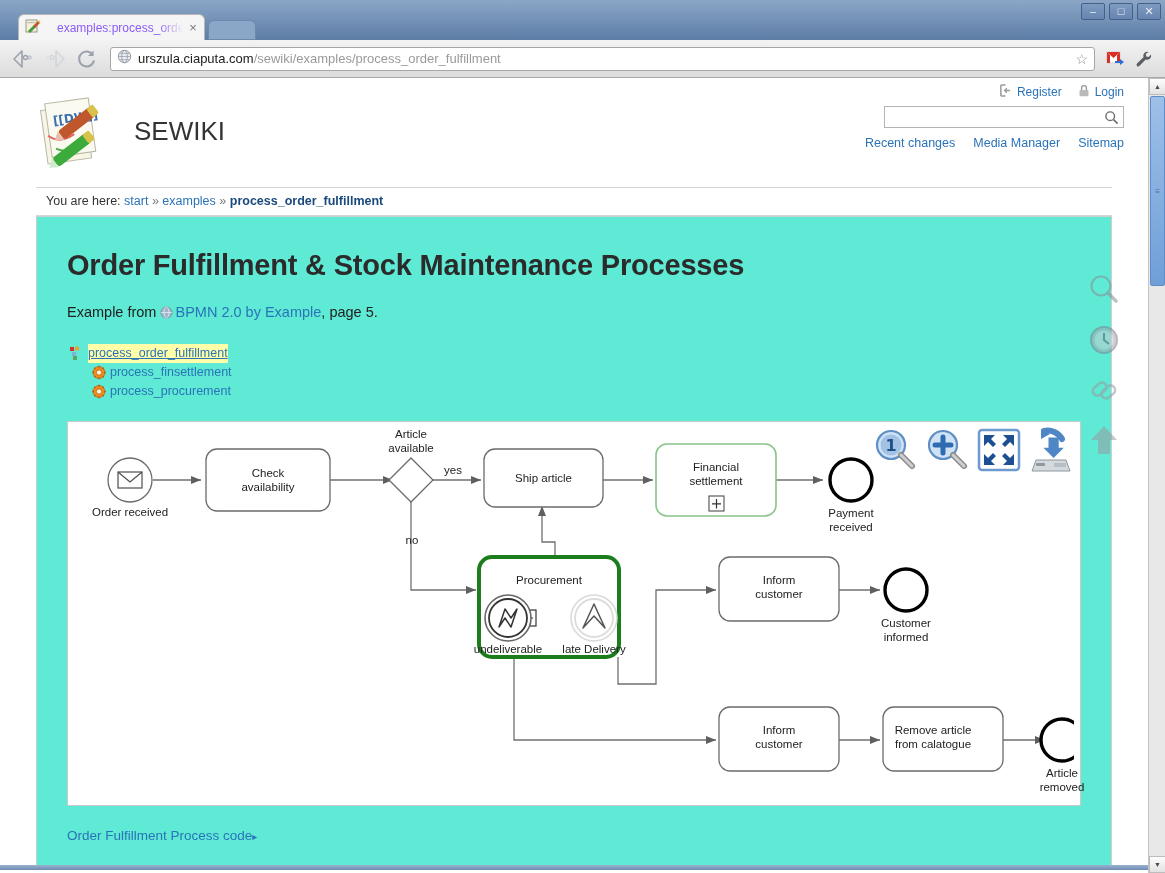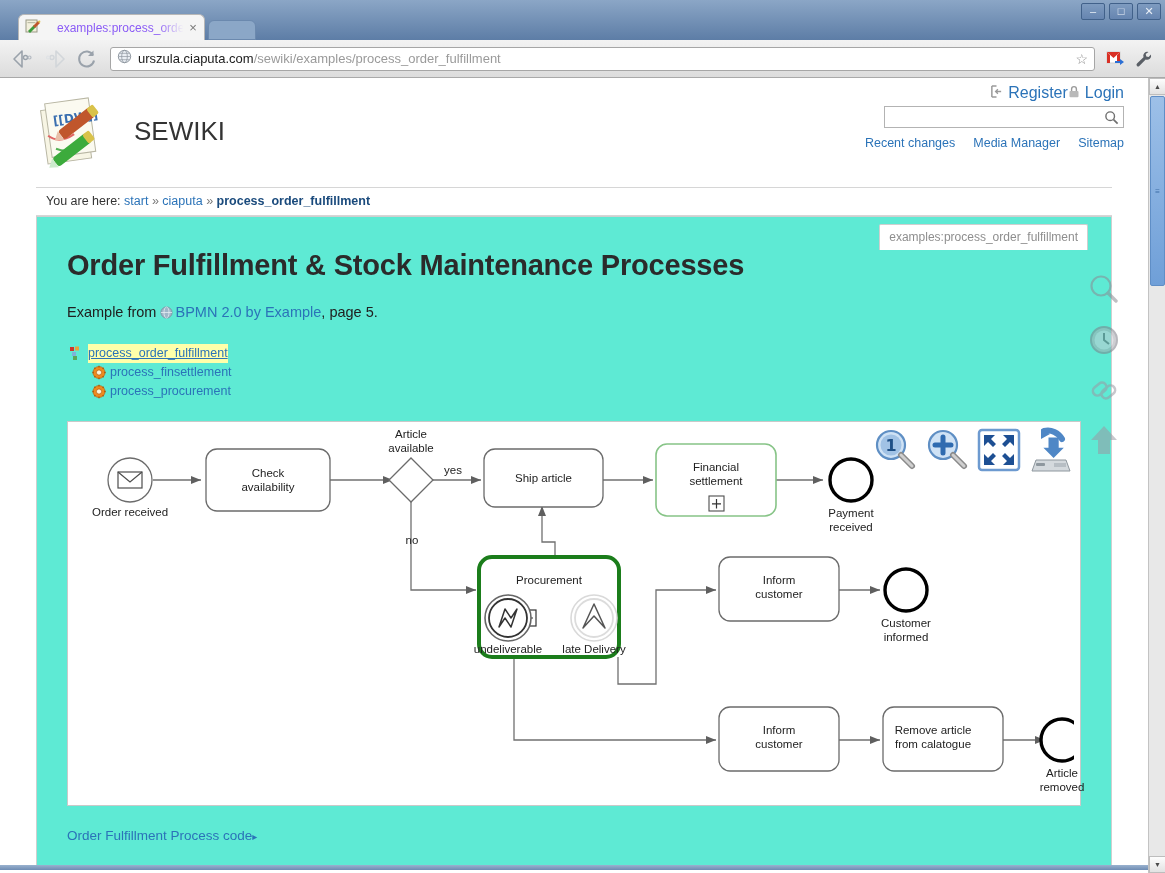--- a/index.html
+++ b/index.html
@@ -64,21 +64,21 @@
              display:flex; align-items:center; justify-content:center; color:#3f6ea8; font-size:8px; }
 
   
   #wiki { position:relative; width:1148px; background:#fff; }
   #dokuwrap { width:1100px; margin:0 auto; position:relative; }
 
   #header { position:relative; height:95px; padding-top:10px; }
   #logo { position:absolute; left:12px; top:16px; width:78px; height:78px; }
   #sitetitle { position:absolute; left:110px; top:38px; font-size:26px; color:#333; }
 
-  #usertools { position:absolute; right:0; top:6px; font-size:16px; color:#2b73b8; display:flex; align-items:center; }
+  #usertools { position:absolute; right:0; top:6px; font-size:12px; color:#2b73b8; display:flex; gap:16px; align-items:center; }
   #usertools .ut { display:flex; align-items:center; gap:5px; }
   #usertools a { color:#2b73b8; }
 
   #searchbox { position:absolute; right:0; top:28px; width:240px; height:22px;
                background:#fff; border:1px solid #b3b3b3; display:flex; align-items:center; }
   #searchinput { flex:1; border:0; outline:0; height:20px; font-size:12px; padding:0 6px;
                  font-family:"Liberation Sans", sans-serif; background:transparent; }
   #searchbtn { width:24px; height:20px; display:flex; align-items:center; justify-content:center; }
 
   #sitetools { position:absolute; right:0; top:58px; font-size:12.5px; display:flex; gap:18px; }
@@ -269,26 +269,25 @@
             <a>Recent changes</a>
             <a>Media Manager</a>
             <a>Sitemap</a>
           </div>
         </div>
 
         <div id="bcbar">
           <span>You are here:</span>
           <a>start</a>
           <span class="sep">»</span>
-          <a>ciaputa</a>
+          <a>examples</a>
           <span class="sep">»</span>
           <span class="cur">process_order_fulfillment</span>
         </div>
 
-        <div id="pagetab">examples:process_order_fulfillment</div>
 
         <div id="content">
           <h1 class="pagetitle">Order Fulfillment &amp; Stock Maintenance Processes</h1>
 
           <p class="lead">
             <span>Example from</span>
             <span class="globe">
               <svg width="13" height="13" viewBox="0 0 14 14">
                   <circle cx="7" cy="7" r="6" fill="#9fb6c9" stroke="#7c93a6"></circle>
                   <ellipse cx="7" cy="7" rx="2.7" ry="6" fill="none" stroke="#e9f0f5" stroke-width=".8"></ellipse>

